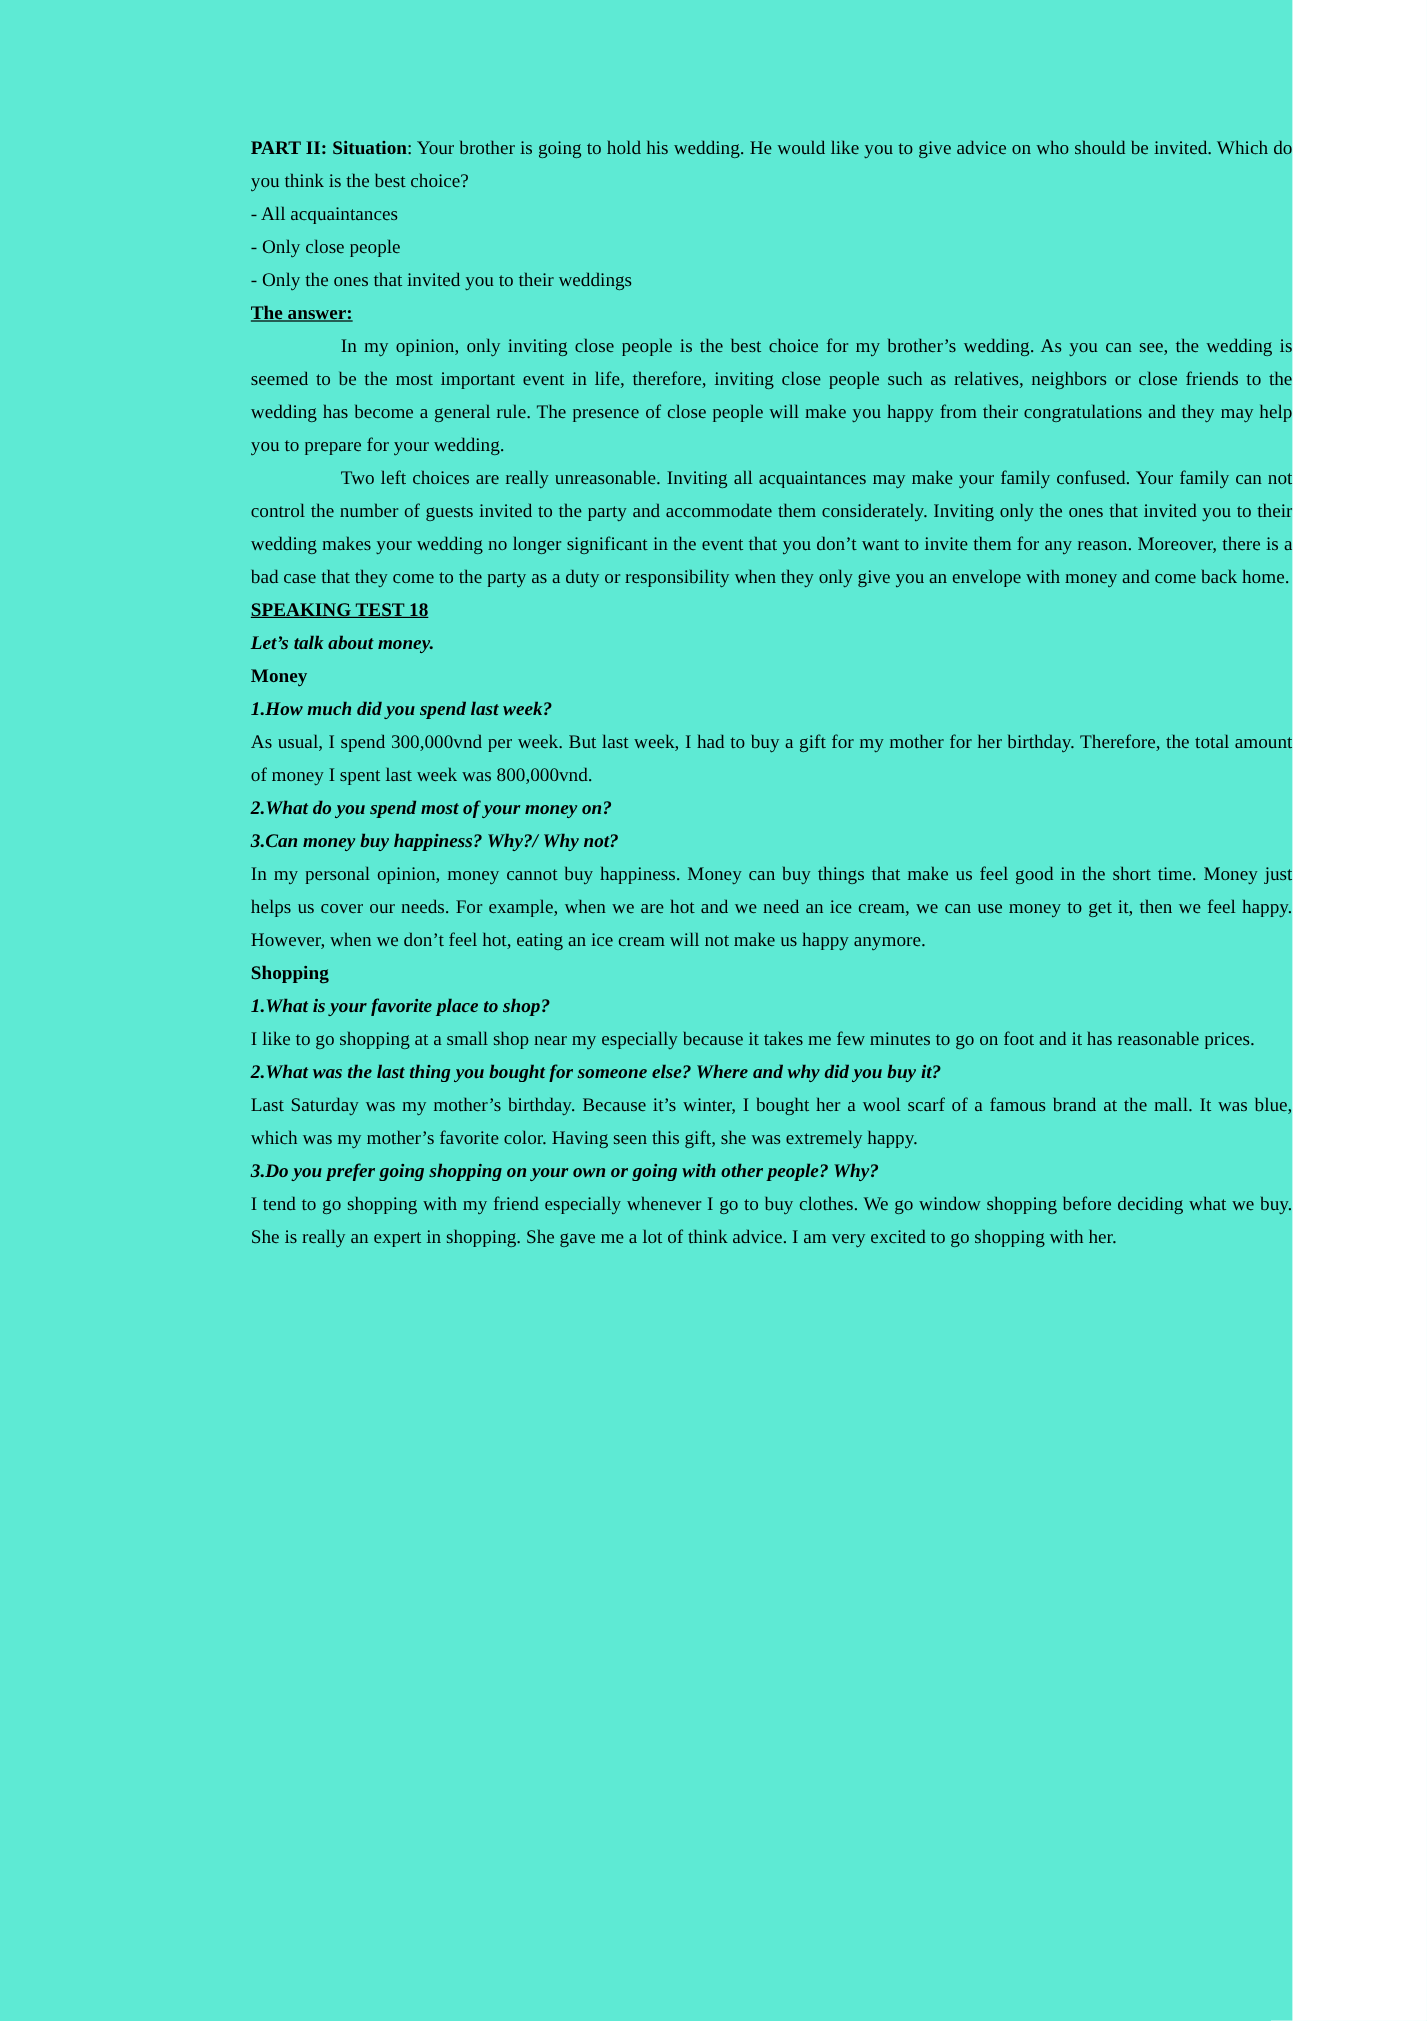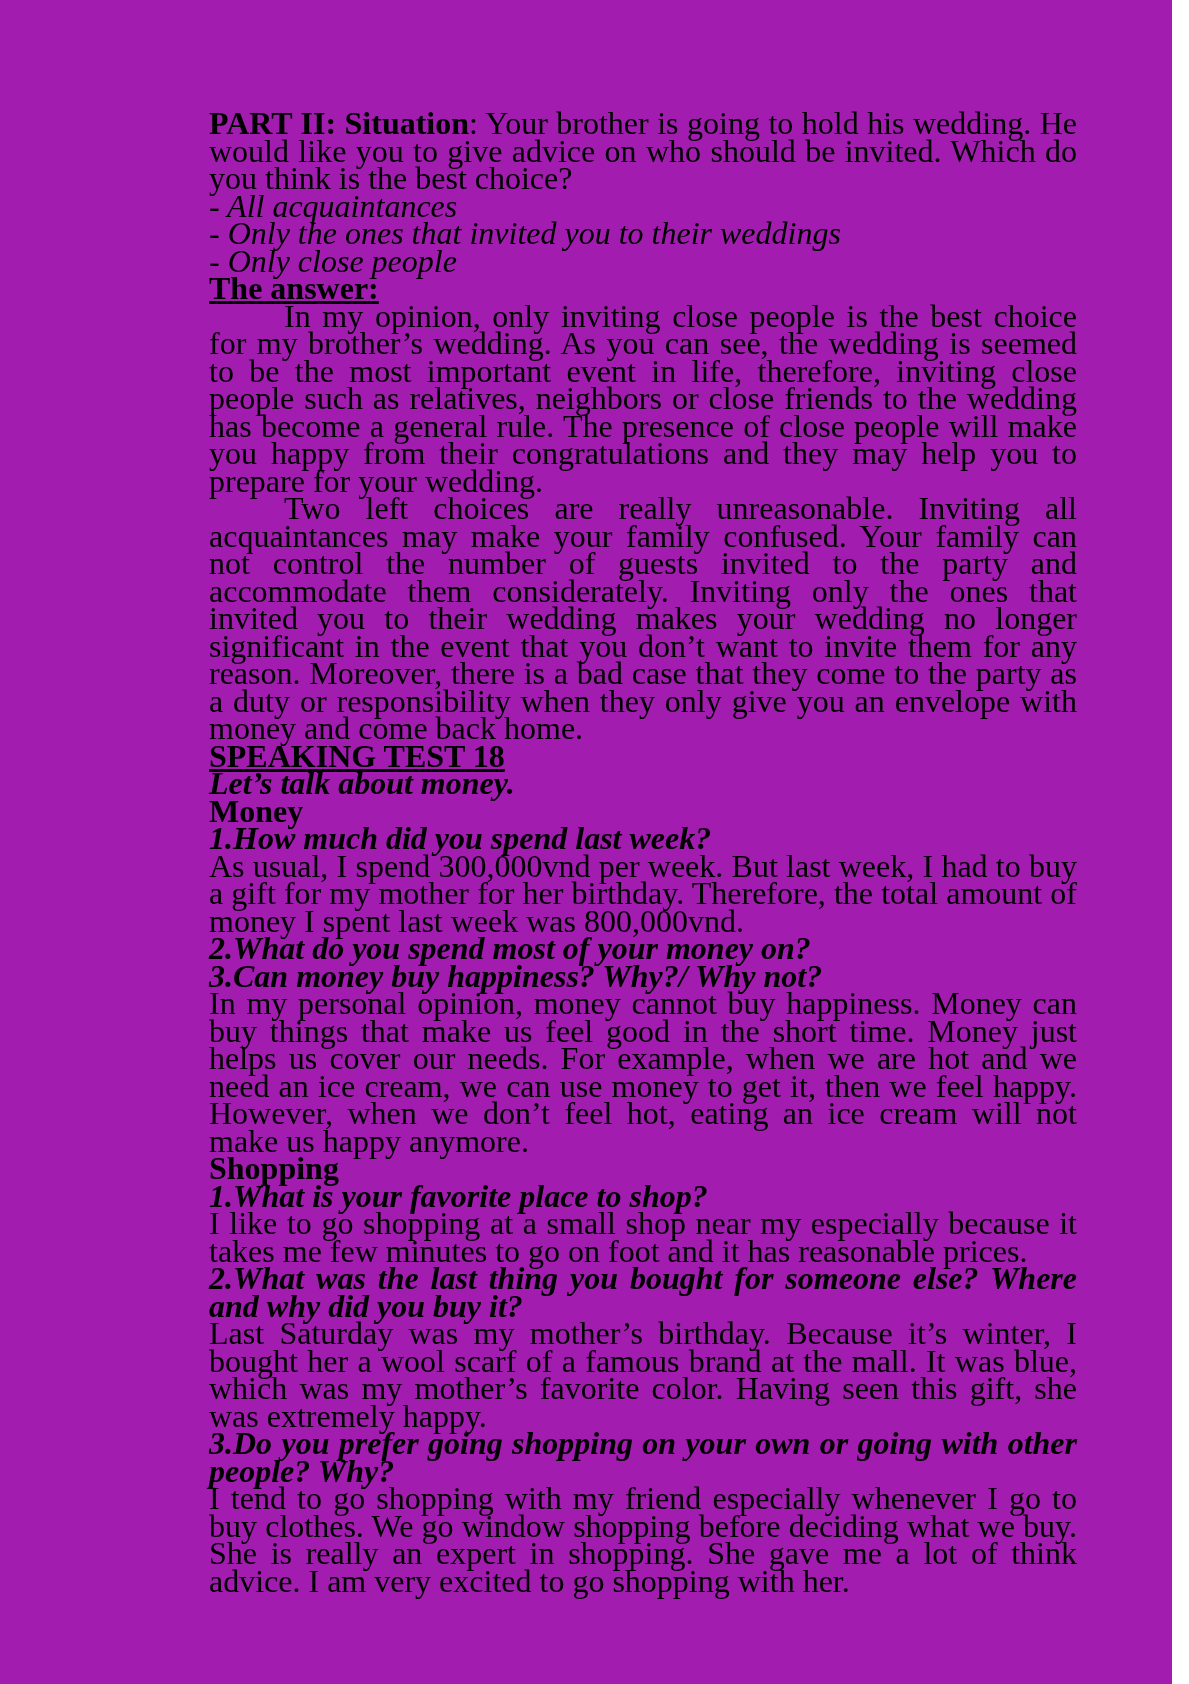--- a/index.html
+++ b/index.html
@@ -1,58 +1,58 @@
 <!DOCTYPE html>
 <html><head>
 <meta charset="utf-8">
 <style>
   html, body { margin: 0; padding: 0; background: #ffffff; }
   .page {
     position: relative;
-    width: 1172px;
+    width: 1077px;
     height: 1684px;
-    background: #a21caf;
+    background: #5eead4;
     overflow: hidden;
     font-family: "Liberation Serif", serif;
-    font-size: 32px;
+    font-size: 16px;
     line-height: 27.5px;
     color: #000000;
   }
   .content {
     position: absolute;
     left: 209px;
     top: 110px;
     width: 868px;
   }
   .content p { margin: 0; text-align: justify; }
   p.no-just { text-align: left; }
   .indent { text-indent: 75px; }
-  .opt { margin-left: 75px; text-align: left; font-style: italic; }
+  .opt { margin-left: 75px; text-align: left; }
   .b  { font-weight: bold; }
   .bi { font-weight: bold; font-style: italic; }
   .u  { text-decoration: underline; }
   .test-title {
     text-align: center;
     font-weight: bold;
     margin-top: 55px;
   }
   .q { font-weight: bold; font-style: italic; }
 </style>
 </head>
 <body>
 
 <div class="page">
   <div class="content">
 
     <p><span class="b">PART II: Situation</span><span>: Your brother is going to hold his wedding. He would like you to give advice on who should be invited. Which do you think is the best choice?</span></p>
 
 
     <p class="opt">- All acquaintances</p>
+    <p class="opt">- Only close people</p>
     <p class="opt">- Only the ones that invited you to their weddings</p>
-    <p class="opt">- Only close people</p>
 
     <p class="no-just"><span class="b u">The answer:</span></p>
 
     <p class="indent">In my opinion, only inviting close people is the best choice for my brother’s wedding. As you can see, the wedding is seemed to be the most important event in life, therefore, inviting close people such as relatives, neighbors or close friends to the wedding has become a general rule. The presence of close people will make you happy from their congratulations and they may help you to prepare for your wedding.</p>
     <p class="indent">Two left choices are really unreasonable. Inviting all acquaintances may make your family confused. Your family can not control the number of guests invited to the party and accommodate them considerately. Inviting only the ones that invited you to their wedding makes your wedding no longer significant in the event that you don’t want to invite them for any reason. Moreover, there is a bad case that they come to the party as a duty or responsibility when they only give you an envelope with money and come back home.</p>
 
     <p class="test-title"><span class="u">SPEAKING TEST 18</span></p>
 
     <p class="bi no-just">Let’s talk about money.</p>
 

